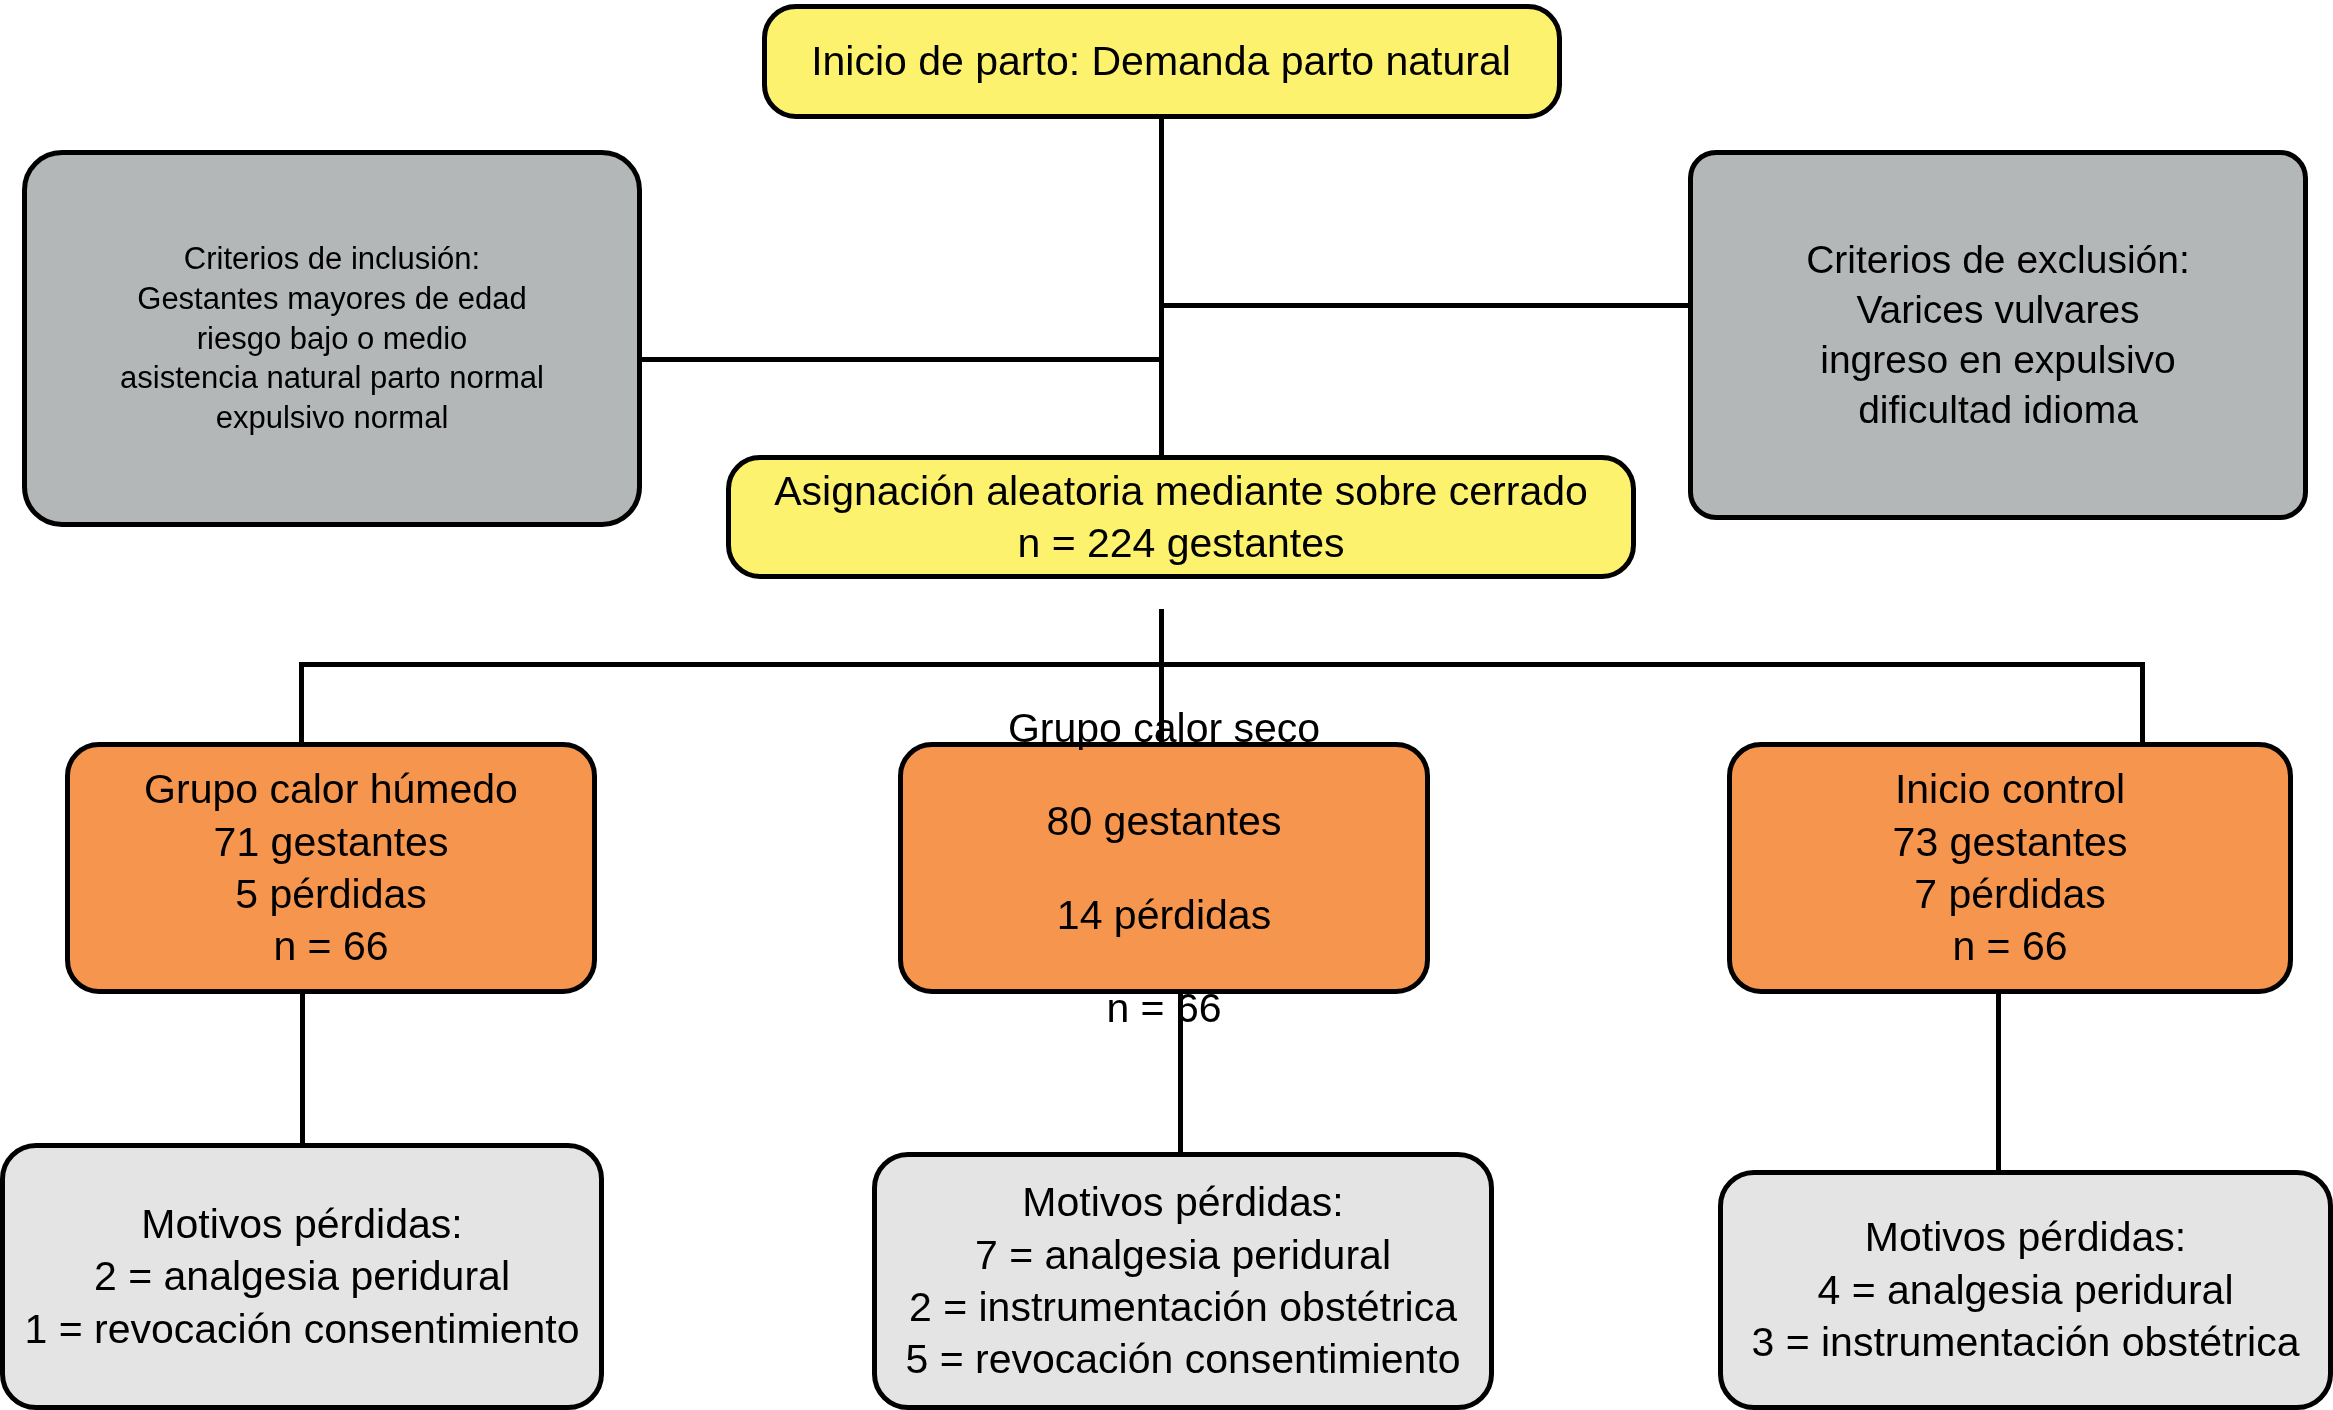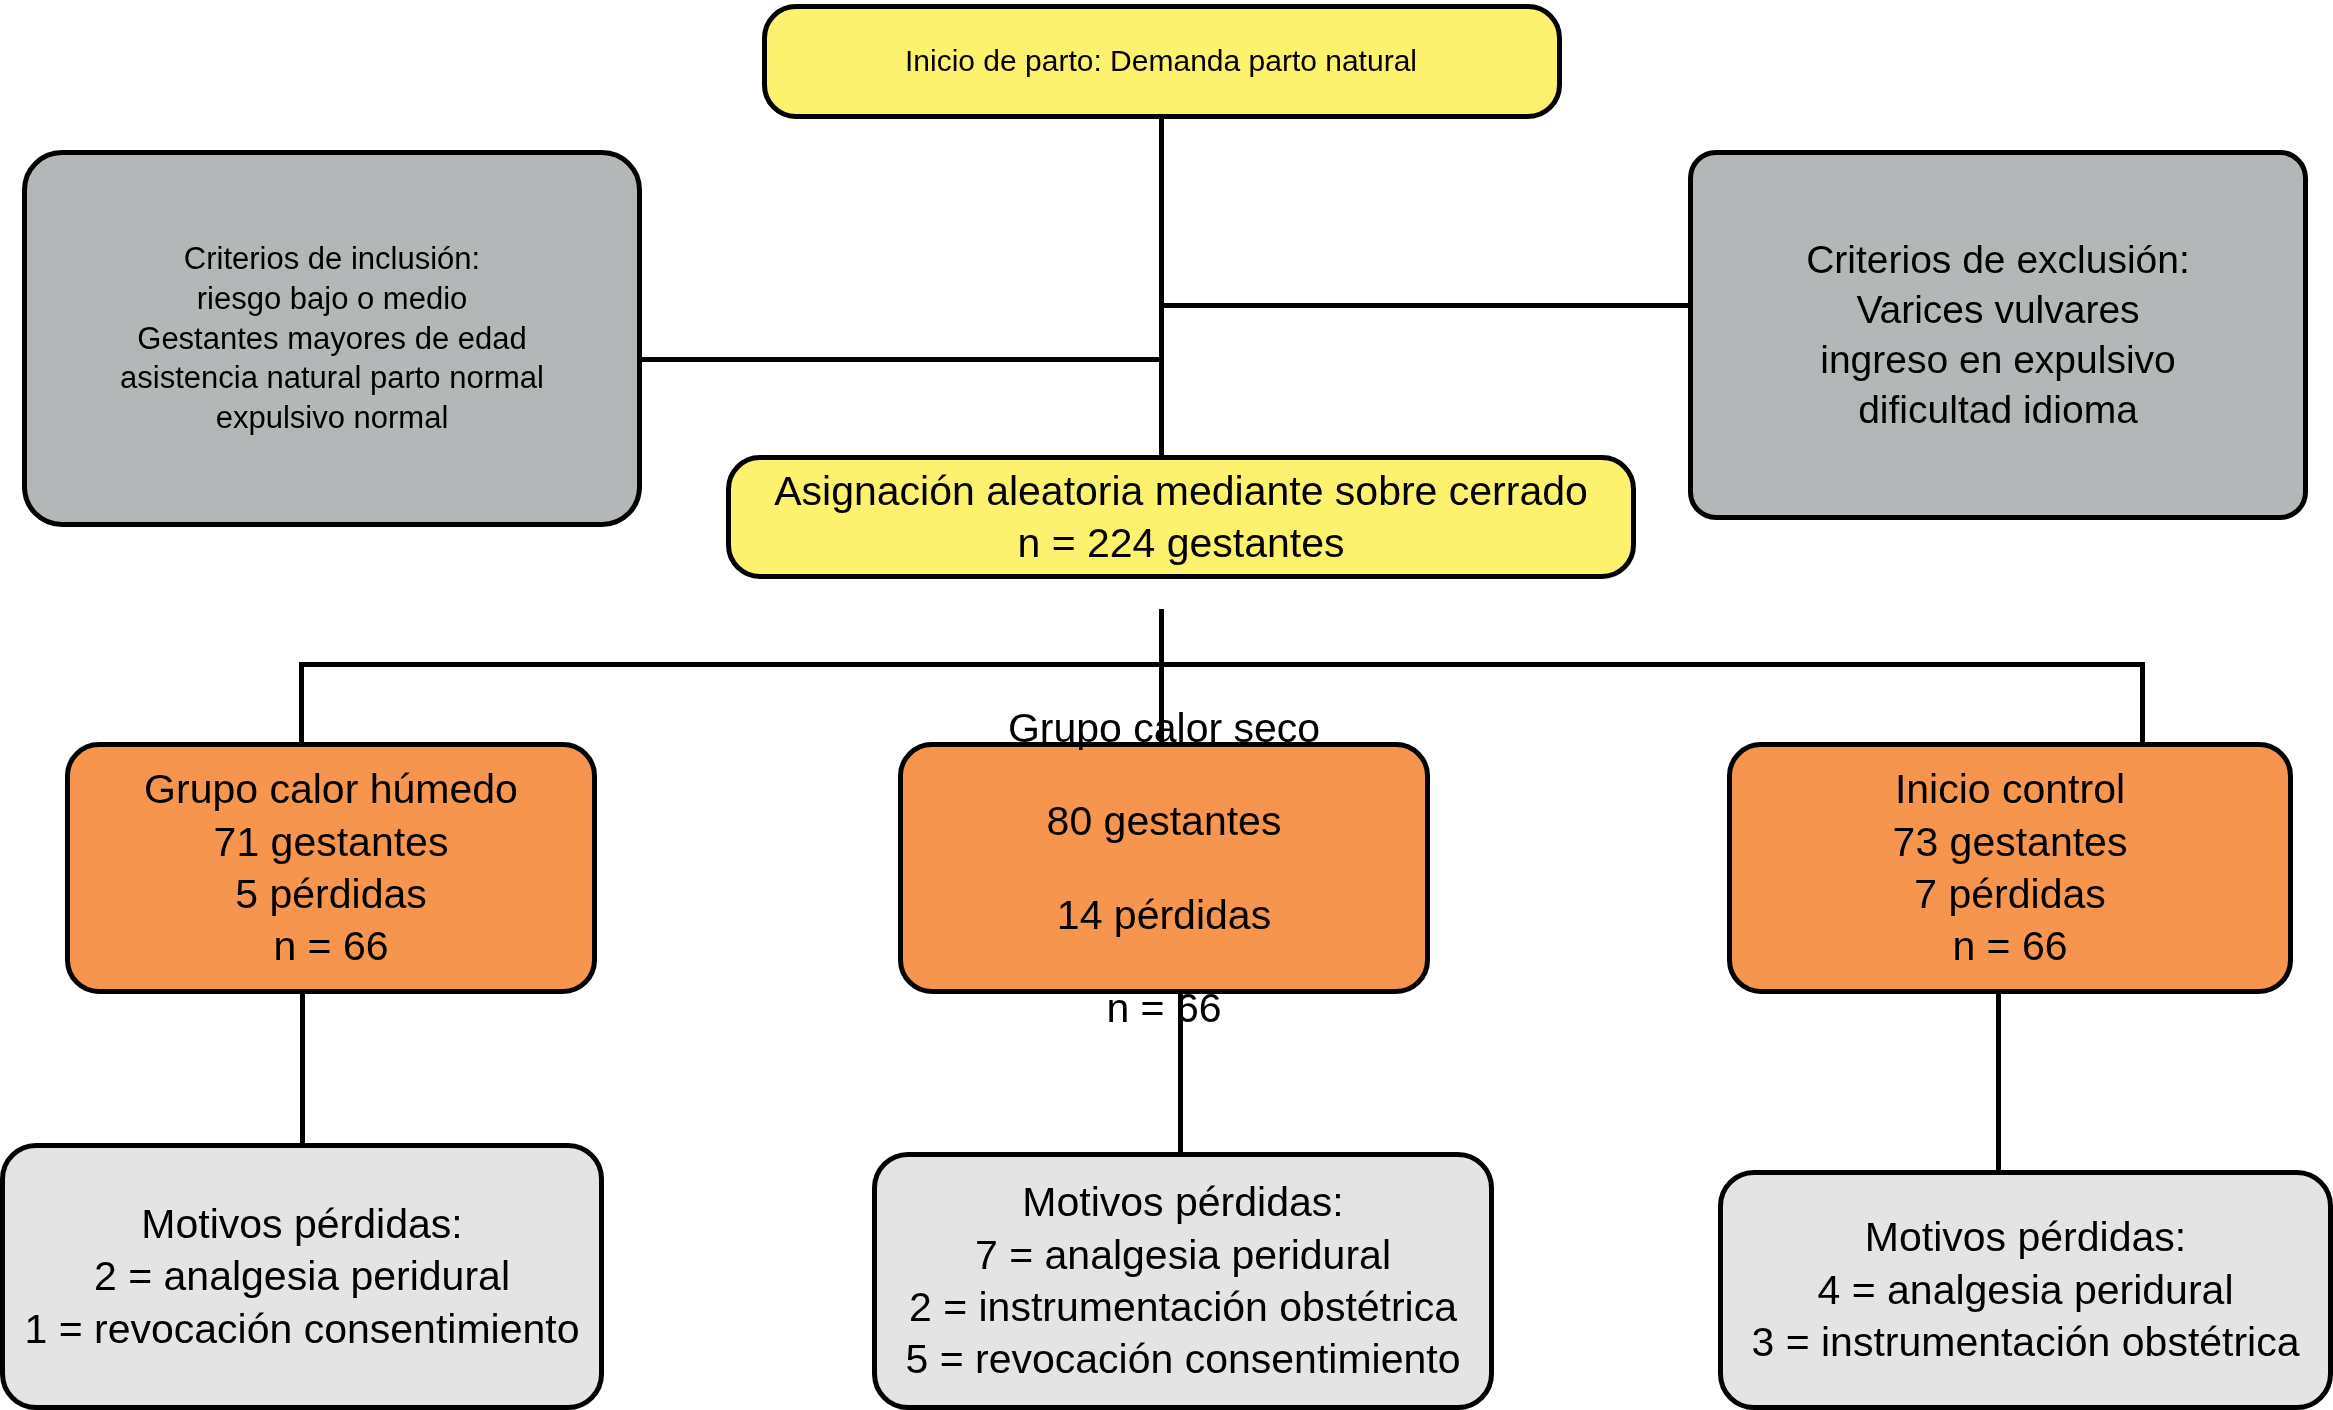--- a/index.html
+++ b/index.html
@@ -52,21 +52,21 @@
   }
 
   .fill-yellow { background: #FCF26E; }
   .fill-gray   { background: #B4B7B8; }
   .fill-orange { background: #F5954E; }
   .fill-light  { background: #E4E4E4; }
 
   
   #node-start {
     left: 762px;  top: 4px;    width: 800px;  height: 115px;
-    font-size: 30px;
+    font-size: 41px;
     padding-left: 12px;
   }
   #node-inclusion {
     left: 22px;   top: 150px;  width: 620px;  height: 377px;
     font-size: 31px;
     border-radius: 40px;
   }
   #node-exclusion {
     left: 1688px; top: 150px;  width: 620px;  height: 370px;
     font-size: 39px;
@@ -123,22 +123,22 @@
   <div class="conn conn-v" style="left:300px; top:990px; height:158px;"></div>
   <div class="conn conn-v" style="left:1178px; top:990px; height:168px;"></div>
   <div class="conn conn-v" style="left:1996px; top:990px; height:186px;"></div>
 
   <div class="node fill-yellow" id="node-start">
     <span class="line">Inicio de parto: Demanda parto natural</span>
   </div>
 
   <div class="node fill-gray" id="node-inclusion">
     <span class="line">Criterios de inclusión:</span>
+    <span class="line">Gestantes mayores de edad</span>
     <span class="line">riesgo bajo o medio</span>
-    <span class="line">Gestantes mayores de edad</span>
     <span class="line">asistencia natural parto normal</span>
     <span class="line">expulsivo normal</span>
   </div>
 
   <div class="node fill-gray" id="node-exclusion">
     <span class="line">Criterios de exclusión:</span>
     <span class="line">Varices vulvares</span>
     <span class="line">ingreso en expulsivo</span>
     <span class="line">dificultad idioma</span>
   </div>

